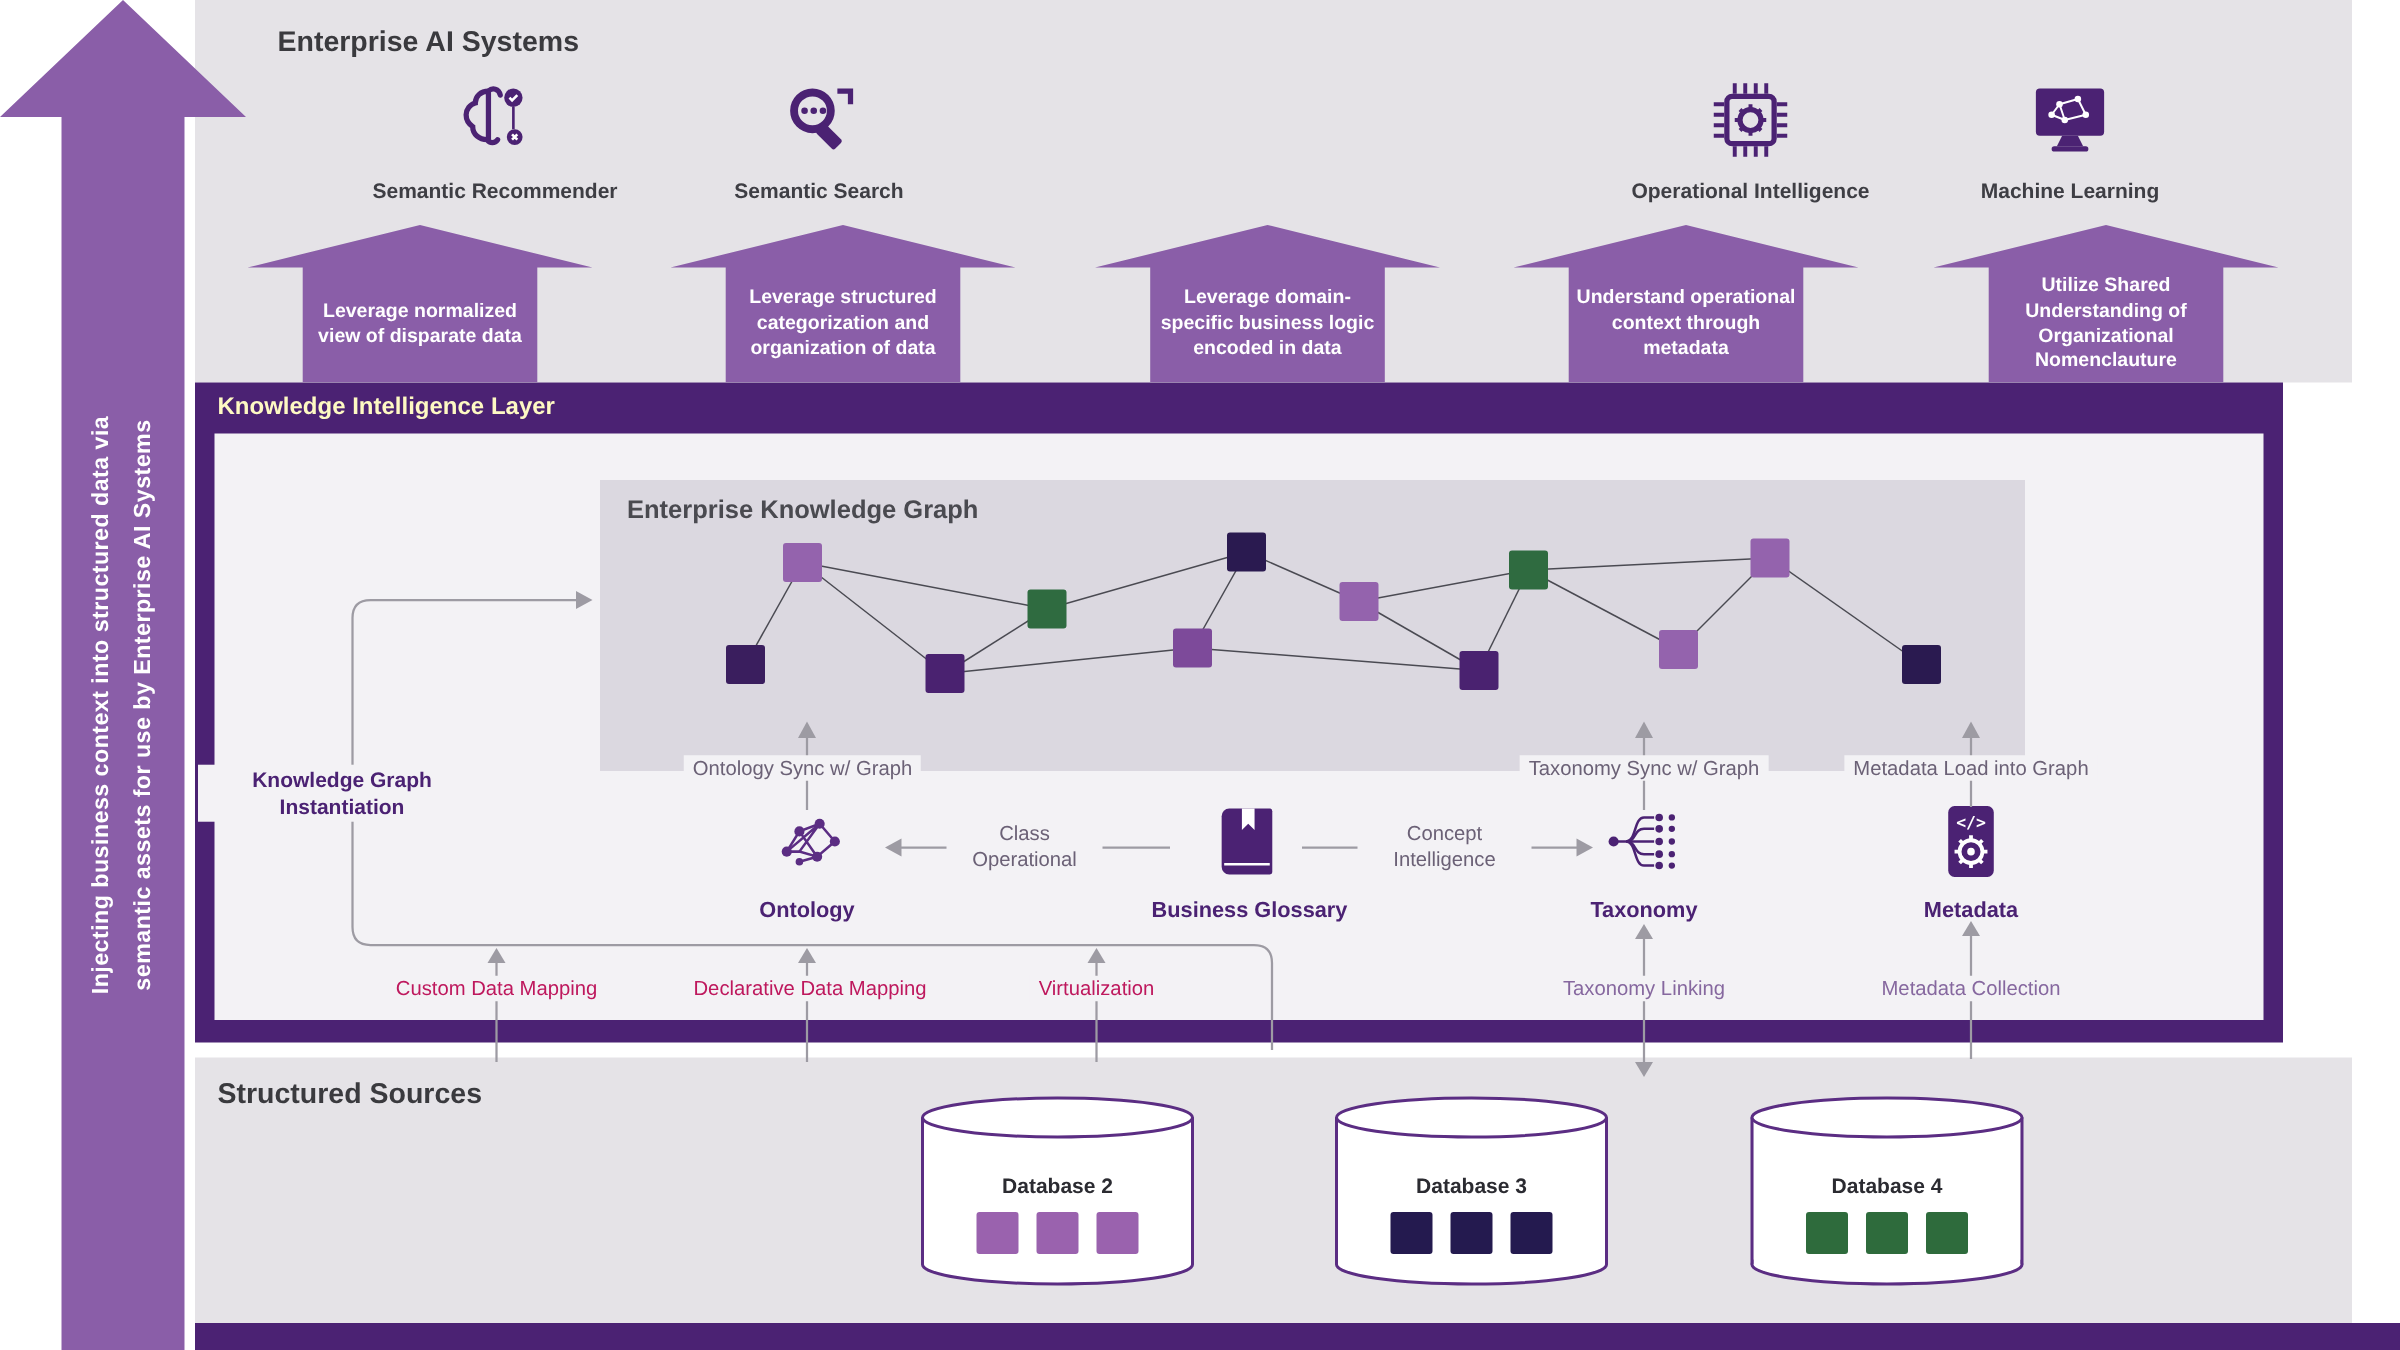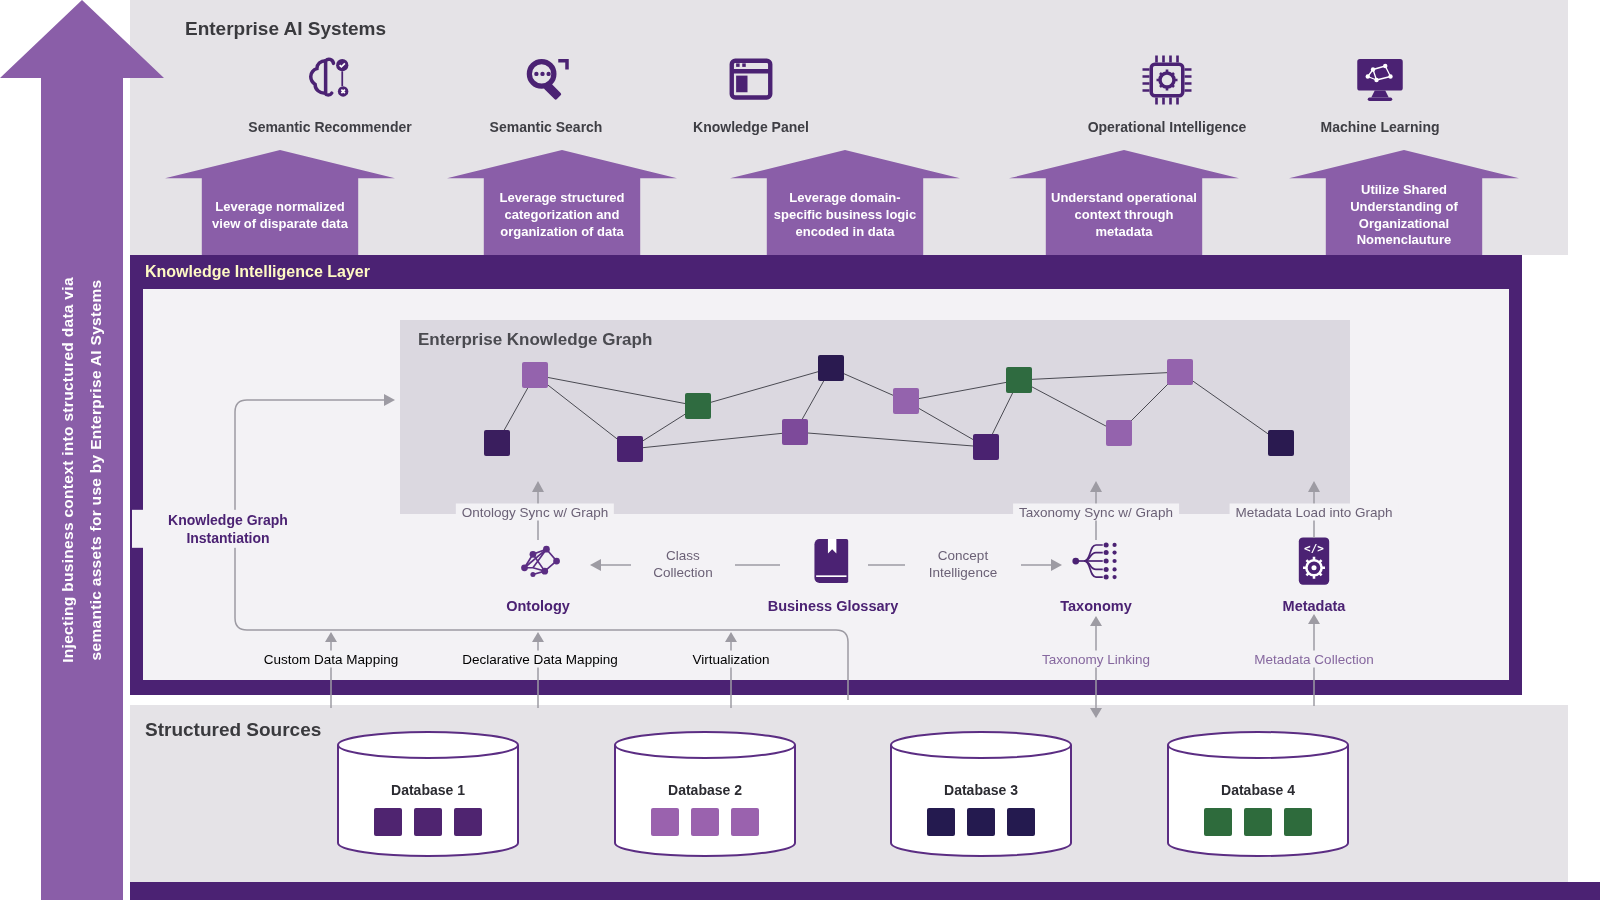--- a/index.html
+++ b/index.html
@@ -41,21 +41,21 @@
 
   
   .asset{position:absolute;top:534px;width:200px;text-align:center;}
   .asset .icon svg{height:54px;width:54px;}
   .asset .label{margin-top:6px;font-size:14.5px;font-weight:bold;color:#4B2273;}
 
   
   .float-label{position:absolute;transform:translate(-50%,-50%);font-size:13.5px;
     color:#6B6176;background:#F3F2F5;padding:1px 6px;text-align:center;white-space:nowrap;}
   .float-label.wrap{white-space:normal;line-height:1.25;}
-  .float-label.gray{color:#000000;}
+  .float-label.gray{color:#be185d;}
   .float-label.purple{color:#86689F;}
   .float-label.kg-inst{color:#4B2273;font-weight:bold;font-size:14px;white-space:normal;
     width:180px;line-height:1.3;}
 
   
   #connectors{position:absolute;left:0;top:0;pointer-events:none;}
 
   
   #sources-title{position:absolute;left:15px;top:14px;font-size:19px;font-weight:bold;color:#3A3A3E;}
   .db{position:absolute;top:730px;width:190px;height:128px;}
@@ -120,32 +120,20 @@
         <rect x="36" y="34" width="20" height="10" rx="2" transform="rotate(45 36 34)" fill="#4B2273"></rect>
         <circle cx="21" cy="25" r="2.5" fill="#4B2273"></circle>
           <circle cx="28" cy="25" r="2.5" fill="#4B2273"></circle>
           <circle cx="35" cy="25" r="2.5" fill="#4B2273"></circle>
         <path d="M46 10h10v10" fill="none" stroke="#4B2273" stroke-width="4"></path>
         </svg>
     </div>
     <div class="label">Semantic Search</div>
   </div>
 
-  <div class="ai-item" style="left:641px">
-    <div class="icon">
-      <svg viewBox="0 0 64 64">
-          <rect x="10" y="10" width="44" height="42" rx="4" fill="none" stroke="#4B2273" stroke-width="5"></rect>
-        <path d="M10 22h44" stroke="#4B2273" stroke-width="5"></path>
-        <rect x="15" y="27" width="13" height="19" fill="#4B2273"></rect>
-        <rect x="15" y="13" width="4" height="4" fill="#4B2273"></rect>
-          <rect x="22" y="13" width="4" height="4" fill="#4B2273"></rect>
-        </svg>
-    </div>
-    <div class="label">Knowledge Panel</div>
-  </div>
 
 
   <div class="ai-item" style="left:1057px">
     <div class="icon">
       <svg viewBox="0 0 64 64">
           <g stroke="#4B2273" stroke-width="3">
         <path d="M20 4v8M28 4v8M36 4v8M44 4v8M20 52v8M28 52v8M36 52v8M44 52v8M4 20h8M4 28h8M4 36h8M4 44h8M52 20h8M52 28h8M52 36h8M52 44h8"></path>
           </g>
         <rect x="14" y="14" width="36" height="36" rx="4" fill="none" stroke="#4B2273" stroke-width="4"></rect>
         <circle cx="32" cy="32" r="8" fill="none" stroke="#4B2273" stroke-width="4"></circle>
@@ -330,42 +318,28 @@
       <polygon points="1090,626 1096,616 1102,626"></polygon>
       <polygon points="1090,708 1096,718 1102,708"></polygon>
       <polygon points="1308,624 1314,614 1320,624"></polygon>
     </g>
   </svg>
 
   <div class="float-label kg-inst" style="left:228px;top:529px;">Knowledge Graph Instantiation</div>
   <div class="float-label" style="left:535px;top:512px;">Ontology Sync w/ Graph</div>
   <div class="float-label" style="left:1096px;top:512px;">Taxonomy Sync w/ Graph</div>
   <div class="float-label" style="left:1314px;top:512px;">Metadata Load into Graph</div>
-  <div class="float-label wrap" style="left:683px;top:565px;width:92px;">Class Collection</div>
+  <div class="float-label wrap" style="left:683px;top:565px;width:92px;">Class Operational</div>
   <div class="float-label wrap" style="left:963px;top:565px;width:104px;">Concept Intelligence</div>
   <div class="float-label gray" style="left:331px;top:659px;">Custom Data Mapping</div>
   <div class="float-label gray" style="left:540px;top:659px;">Declarative Data Mapping</div>
   <div class="float-label gray" style="left:731px;top:659px;">Virtualization</div>
   <div class="float-label purple" style="left:1096px;top:659px;">Taxonomy Linking</div>
   <div class="float-label purple" style="left:1314px;top:659px;">Metadata Collection</div>
 
-  <div class="db" style="left:333px">
-    <svg class="cyl" width="190" height="128" viewBox="0 0 190 128">
-      <ellipse cx="95" cy="113" rx="90" ry="13" fill="#fff" stroke="#5B2D83" stroke-width="2"></ellipse>
-      <rect x="6" y="15" width="178" height="98" fill="#fff"></rect>
-      <path d="M5 15v98M185 15v98" stroke="#5B2D83" stroke-width="2"></path>
-      <ellipse cx="95" cy="15" rx="90" ry="13" fill="#fff" stroke="#5B2D83" stroke-width="2"></ellipse>
-    </svg>
-    <div class="db-label">Database 1</div>
-    <div class="db-squares">
-      <span class="sq" style="background: rgb(79, 36, 112);"></span>
-      <span class="sq" style="background: rgb(79, 36, 112);"></span>
-      <span class="sq" style="background: rgb(79, 36, 112);"></span>
-    </div>
-  </div>
 
   <div class="db" style="left:610px">
     <svg class="cyl" width="190" height="128" viewBox="0 0 190 128">
       <ellipse cx="95" cy="113" rx="90" ry="13" fill="#fff" stroke="#5B2D83" stroke-width="2"></ellipse>
       <rect x="6" y="15" width="178" height="98" fill="#fff"></rect>
       <path d="M5 15v98M185 15v98" stroke="#5B2D83" stroke-width="2"></path>
       <ellipse cx="95" cy="15" rx="90" ry="13" fill="#fff" stroke="#5B2D83" stroke-width="2"></ellipse>
     </svg>
     <div class="db-label">Database 2</div>
     <div class="db-squares">

